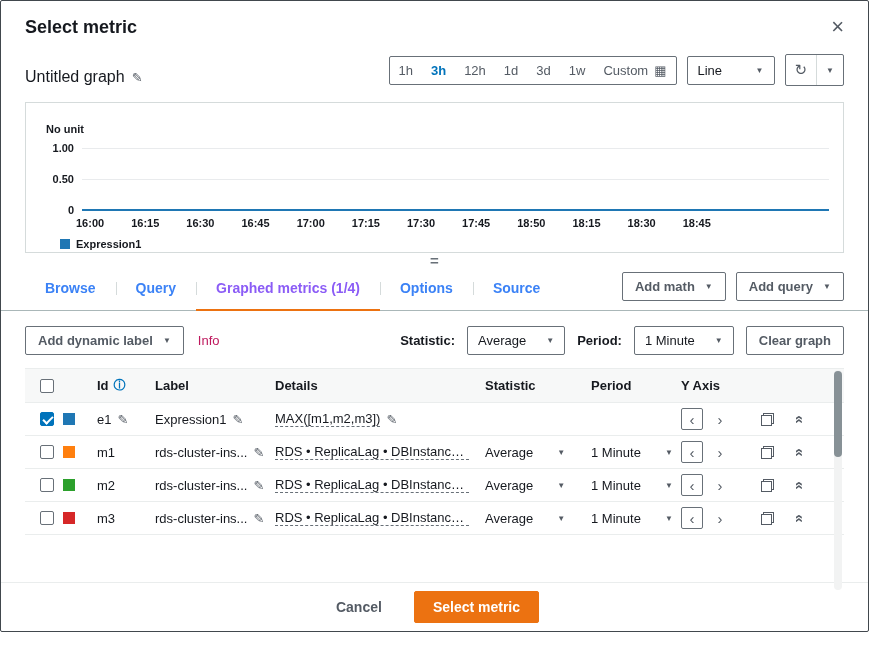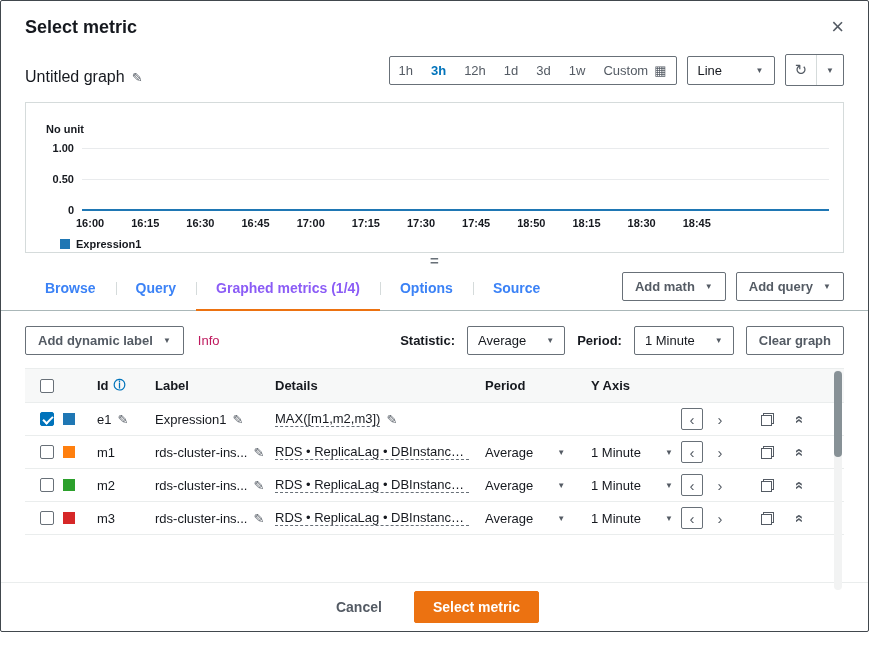--- a/index.html
+++ b/index.html
@@ -210,20 +210,21 @@
       <div>
           <span class="cb"></span>
         </div>
       <div></div>
       <div>
           <span>Id</span>
           <span class="info-icon">ⓘ</span>
         </div>
       <div>Label</div>
       <div>Details</div>
+      <div>Statistic</div>
       <div>Period</div>
       <div>Y Axis</div>
     </div>
 
     <div class="t-grid t-row">
       <div>
           <span class="cb checked"></span>
         </div>
       <div>
           <span class="swatch" style="background-color: rgb(31, 119, 180);"></span>

